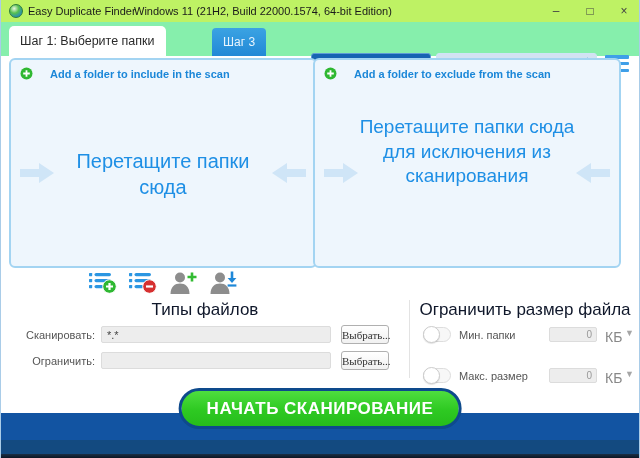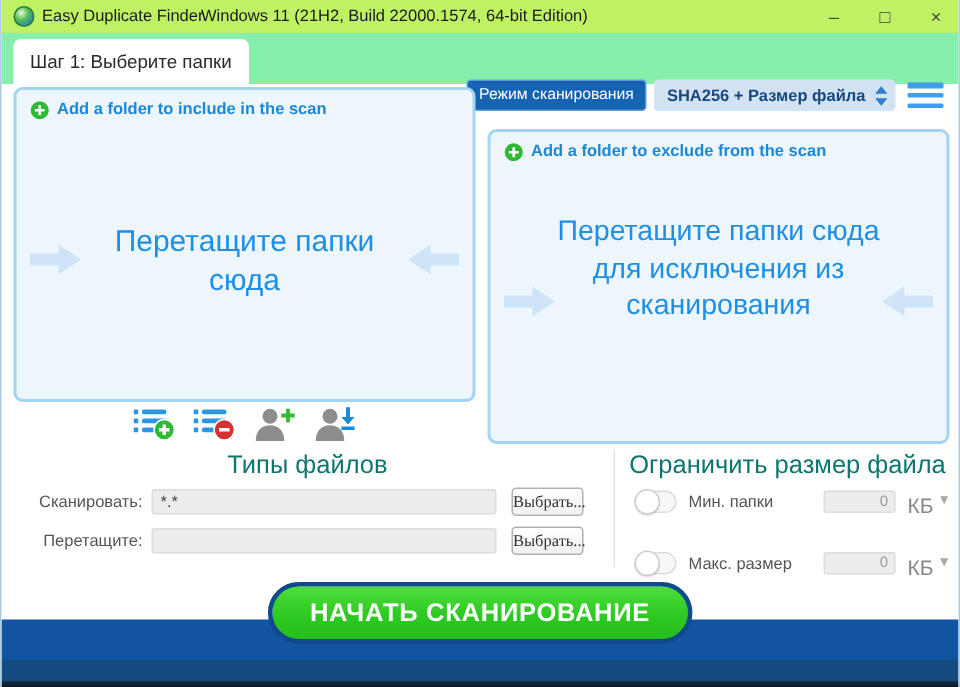--- a/index.html
+++ b/index.html
@@ -30,35 +30,35 @@
     background:#1663b2;border:1px solid #5e9bd6;border-radius:3px;}
   .mode-select{height:19px;display:flex;align-items:center;gap:6px;padding:0 4px 0 8px;
     background:#d2e2f2;border:1px solid #cfe4f6;border-radius:3px;
     font-size:11px;font-weight:bold;color:#17497f;}
   .hamburger{position:absolute;right:10px;top:33px;width:24px;height:17px;
     display:flex;flex-direction:column;justify-content:space-between;}
   .hamburger i{display:block;height:3.5px;background:#3f9fe8;border-radius:1px;}
   
   .drop-panel{position:absolute;top:58px;width:308px;height:210px;box-sizing:border-box;
     background:#eef6fd;border:2px solid #a3d4f2;border-radius:6px;}
-  .panel-include{left:8px;} .panel-exclude{left:324px;margin-top:28px;}
-  .add-link{position:absolute;top:7px;left:9px;display:flex;align-items:flex-start;gap:5px;
+  .panel-include{left:8px;} .panel-exclude{left:312px;}
+  .add-link{position:absolute;top:7px;left:9px;display:flex;align-items:center;gap:17px;
     font-size:11px;font-weight:bold;color:#1b87d8;}
   .drop-hint{position:absolute;left:50%;transform:translateX(-50%);
     color:#1e8fe5;text-align:center;line-height:1.3;}
   .hint-include{top:88px;font-size:20px;width:212px;}
   .hint-exclude{top:55px;font-size:19px;width:220px;}
   .drop-arrow{position:absolute;top:102px;}
   .arrow-left{left:8px;} .arrow-right{right:8px;transform:scaleX(-1);}
   
   .toolbar{position:absolute;top:270px;left:88px;display:flex;gap:12px;align-items:flex-end;}
   .tb-icon{width:28px;height:24px;display:flex;align-items:center;justify-content:center;}
   
   .file-types{position:absolute;top:300px;left:0;width:408px;height:86px;}
-  .section-title{font-size:17px;color:#0f766e;text-align:center;}
+  .section-title{font-size:17px;color:#0f172a;text-align:center;}
   .ft-row{position:absolute;left:0;width:100%;height:19px;}
   .ft-row1{top:26px;} .ft-row2{top:52px;}
   .ft-label{position:absolute;left:0;top:3px;width:94px;text-align:right;font-size:11px;color:#555;}
   .ft-input{position:absolute;left:100px;top:0;width:230px;height:17px;box-sizing:border-box;
     background:#ededed;border:1px solid #dcdcdc;border-radius:2px;
     font-family:"Liberation Sans",sans-serif;font-size:11px;color:#444;padding:0 5px;outline:none;}
   .ft-btn{position:absolute;left:340px;top:-1px;width:48px;height:19px;box-sizing:border-box;
     background:linear-gradient(180deg,#ffffff,#f1f1f1);border:1px solid #b0b0b0;border-radius:3px;
     font-family:Liberation Serif, serif;font-size:11px;color:#333;padding:0;}
   .v-divider{position:absolute;left:408px;top:300px;width:1px;height:78px;background:#e3e3e3;}
@@ -98,20 +98,21 @@
     <span class="win-sub">Windows 11 (21H2, Build 22000.1574, 64-bit Edition)</span>
     <div class="win-ctrls">
       <span class="win-btn">–</span>
       <span class="win-btn">□</span>
       <span class="win-btn">×</span>
     </div>
   </div>
 
   <div class="tabbar">
     <div class="tab-active">Шаг 1: Выберите папки</div>
+    <div class="tab tab3">Шаг 3</div>
     <div class="mode-group">
       <span class="mode-label">Режим сканирования</span>
       <span class="mode-select">
         <span>SHA256 + Размер файла</span>
         <svg width="9" height="14" viewBox="0 0 9 14">
           <path d="M4.5 0.5 L8.6 5.5 H0.4 Z" fill="#2a7fd0"></path>
           <path d="M4.5 13.5 L0.4 8.5 H8.6 Z" fill="#2a7fd0"></path>
         </svg>
       </span>
     </div>
@@ -204,21 +205,21 @@
   </div>
 
   <div class="file-types">
     <div class="section-title">Типы файлов</div>
     <div class="ft-row ft-row1">
       <span class="ft-label">Сканировать:</span>
       <input class="ft-input" type="text" value="*.*" style="">
       <button class="ft-btn">Выбрать...</button>
     </div>
     <div class="ft-row ft-row2">
-      <span class="ft-label">Перетащите:</span>
+      <span class="ft-label">Ограничить:</span>
       <input class="ft-input" type="text" value="" style="">
       <button class="ft-btn">Выбрать...</button>
     </div>
   </div>
 
   <div class="v-divider"></div>
 
   <div class="size-limit">
     <div class="section-title">Ограничить размер файла</div>
     <div class="sl-row sl-row1">

